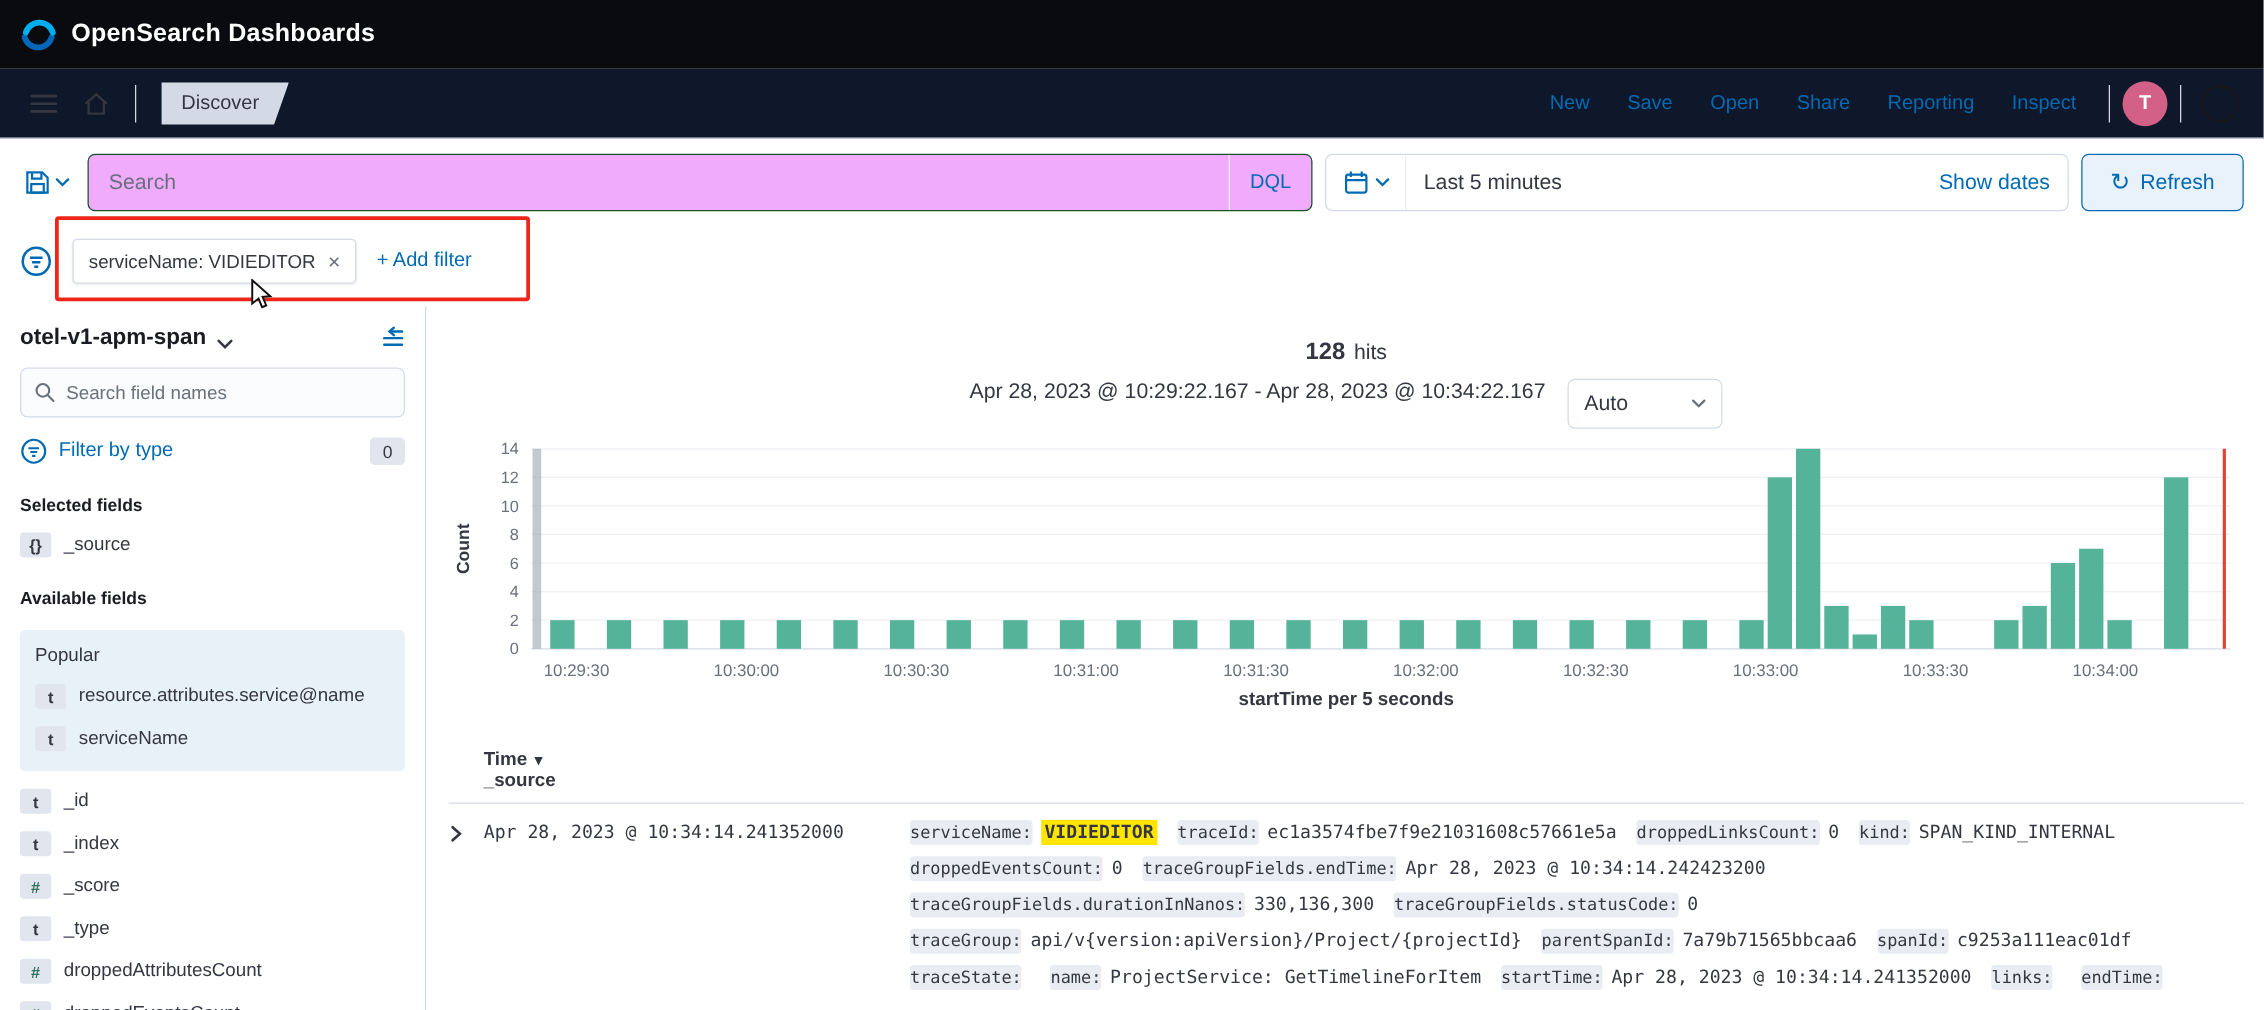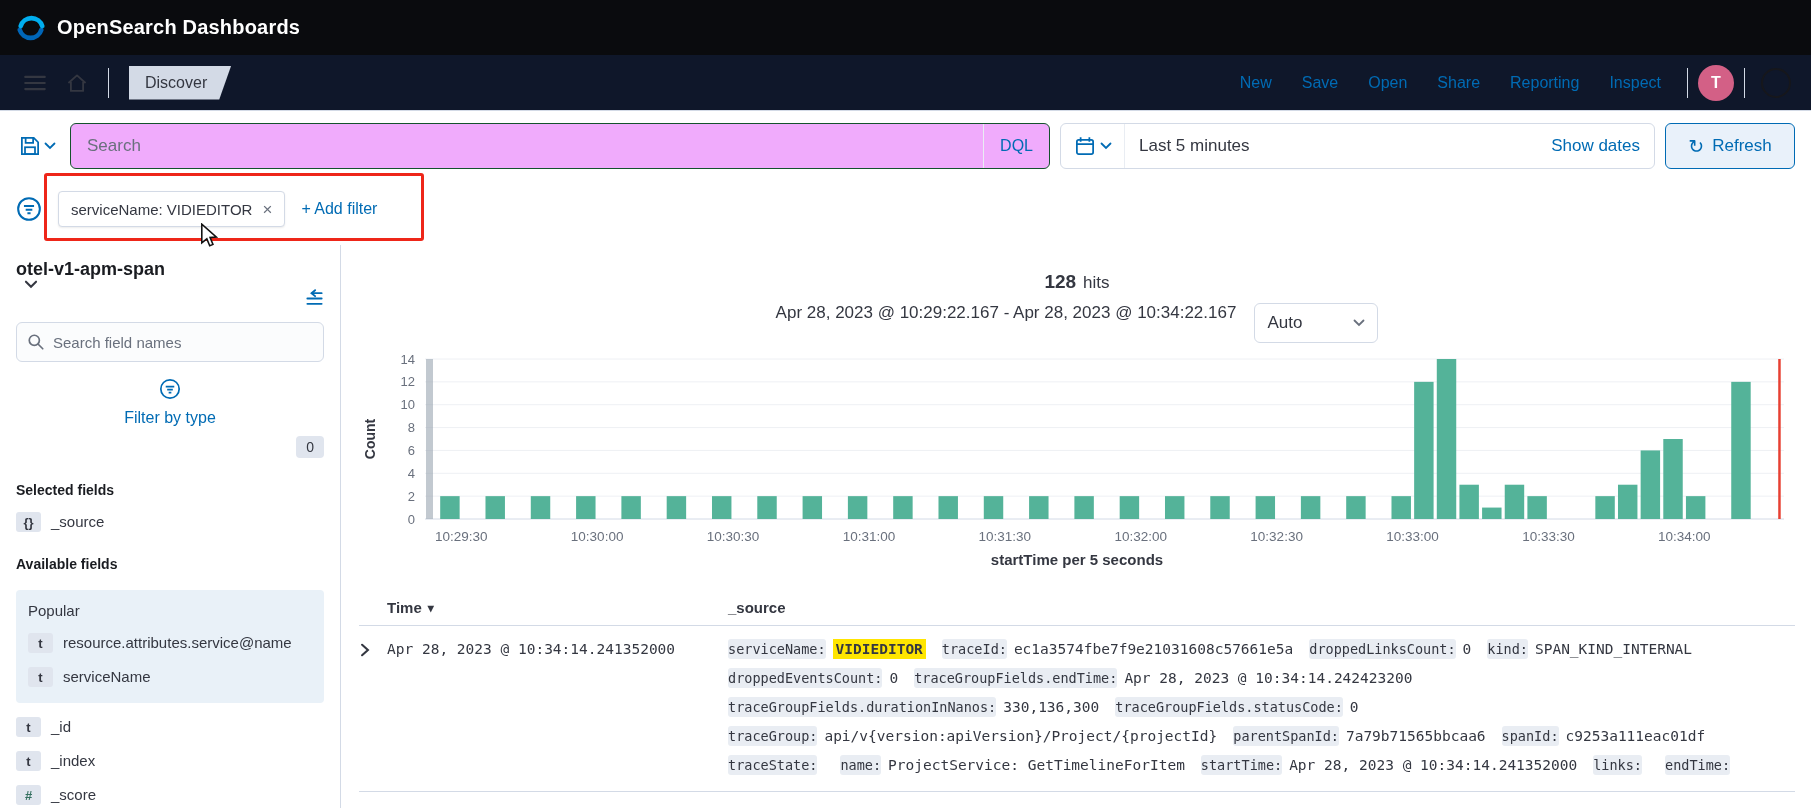--- a/index.html
+++ b/index.html
@@ -42,28 +42,28 @@
   .filterbar{position:relative;display:flex;align-items:center;gap:16px;padding:10px 16px 18px;height:64px;background:#fff;}
   .filter-pill{display:flex;align-items:center;gap:10px;border:1px solid #d3dae6;border-radius:4px;background:#fff;height:36px;padding:0 12px;font-size:15px;box-shadow:0 1px 2px rgba(0,0,0,.08);cursor:pointer;}
   .pill-close{color:#69707d;font-size:17px;cursor:pointer;line-height:1;}
   .add-filter{color:var(--link);font-size:16px;cursor:pointer;}
   .annotation-box{position:absolute;left:44px;top:-8px;width:380px;height:68px;border:3px solid var(--annotation);border-radius:3px;pointer-events:none;z-index:6;}
   .cursor{position:absolute;left:200px;top:42px;z-index:7;pointer-events:none;}
 
   
   .page-body{display:flex;height:563px;}
   .sidebar{width:341px;min-width:341px;border-right:1px solid #d3dae6;padding:14px 16px 0;overflow:hidden;}
-  .index-row{display:flex;align-items:flex-start;cursor:pointer;flex-direction:column;}
+  .index-row{display:flex;align-items:flex-end;cursor:pointer;}
   .index-name{font-size:18px;font-weight:600;color:#1a1c21;}
   .index-chevron{margin-left:8px;}
   .collapse-btn{margin-left:auto;cursor:pointer;}
   .field-search{margin-top:14px;height:40px;background:#fbfcfd;border:1px solid #d3dae6;border-radius:6px;display:flex;align-items:center;gap:8px;padding:0 10px;}
   .field-search input{flex:1;border:none;outline:none;background:transparent;font-size:15px;color:#343741;font-family:inherit;}
   .field-search input::placeholder{color:#69707d;}
-  .filter-type-row{margin-top:16px;display:flex;align-items:center;gap:9px;color:var(--link);font-size:16px;cursor:pointer;flex-direction:column;}
+  .filter-type-row{margin-top:16px;display:flex;align-items:center;gap:9px;color:var(--link);font-size:16px;cursor:pointer;}
   .count-badge{margin-left:auto;background:#e0e5ee;color:#343741;font-size:14px;border-radius:4px;padding:3px 10px;}
   .side-heading{margin-top:24px;font-size:14px;font-weight:700;color:#1a1c21;}
   .field-item{margin-top:14px;display:flex;align-items:flex-start;gap:10px;font-size:15px;cursor:pointer;}
   .fbadge{min-width:25px;height:20px;border-radius:3px;background:#e0e5ee;display:flex;align-items:center;justify-content:center;font-size:13px;font-weight:700;color:#343741;flex:0 0 auto;padding:0 3px;}
   .fbadge.num{color:#357160;}
   .fname{line-height:20px;overflow-wrap:anywhere;}
   .popular-block{margin-top:18px;background:#e9f1f8;border-radius:4px;padding:12px 12px 16px;}
   .popular-title{font-size:15px;color:#343741;}
 
   
@@ -72,21 +72,21 @@
   .hits-count{font-weight:700;font-size:19px;}
   .hits-label{font-size:17px;}
   .interval-row{margin-top:10px;display:flex;justify-content:center;gap:18px;}
   .interval-text{font-size:17px;}
   .interval-select{width:124px;height:40px;border:1px solid #d3dae6;border-radius:6px;display:flex;align-items:center;justify-content:space-between;padding:0 12px;font-size:17px;background:#fff;cursor:pointer;}
   .chart-wrap{margin-top:8px;}
   .chart-svg{width:100%;height:auto;}
   .xaxis-title{margin-top:4px;text-align:center;font-size:15px;font-weight:700;}
 
   
-  .table-header{margin-top:22px;display:flex;align-items:flex-start;border-bottom:1px solid #d3dae6;padding:9px 0 9px 28px;font-size:15px;font-weight:700;}
+  .table-header{margin-top:22px;display:flex;align-items:flex-start;border-bottom:1px solid #d3dae6;padding:9px 0 9px 28px;font-size:15px;font-weight:700;flex-direction:column;}
   .col-time{width:341px;display:flex;align-items:center;gap:6px;cursor:pointer;}
   .sort-caret{font-size:12px;color:#343741;}
   .doc-row{display:flex;align-items:flex-start;padding:12px 0 8px;border-bottom:1px solid #d3dae6;}
   .expand-cell{width:28px;padding-top:5px;cursor:pointer;}
   .doc-time{width:341px;font-family:"DejaVu Sans Mono",monospace;font-size:14.5px;padding-top:3px;}
   .doc-source{flex:1;min-width:0;font-family:"DejaVu Sans Mono",monospace;font-size:14.5px;}
   .src-line{white-space:nowrap;overflow:hidden;margin-bottom:7px;line-height:22px;}
   .pair{margin-right:16px;}
   .key{background:#e9edf3;border-radius:3px;padding:2px 0;margin-right:7px;font-size:13.5px;}
   .hl{background:var(--highlight);padding:2px 3px;font-weight:700;}

